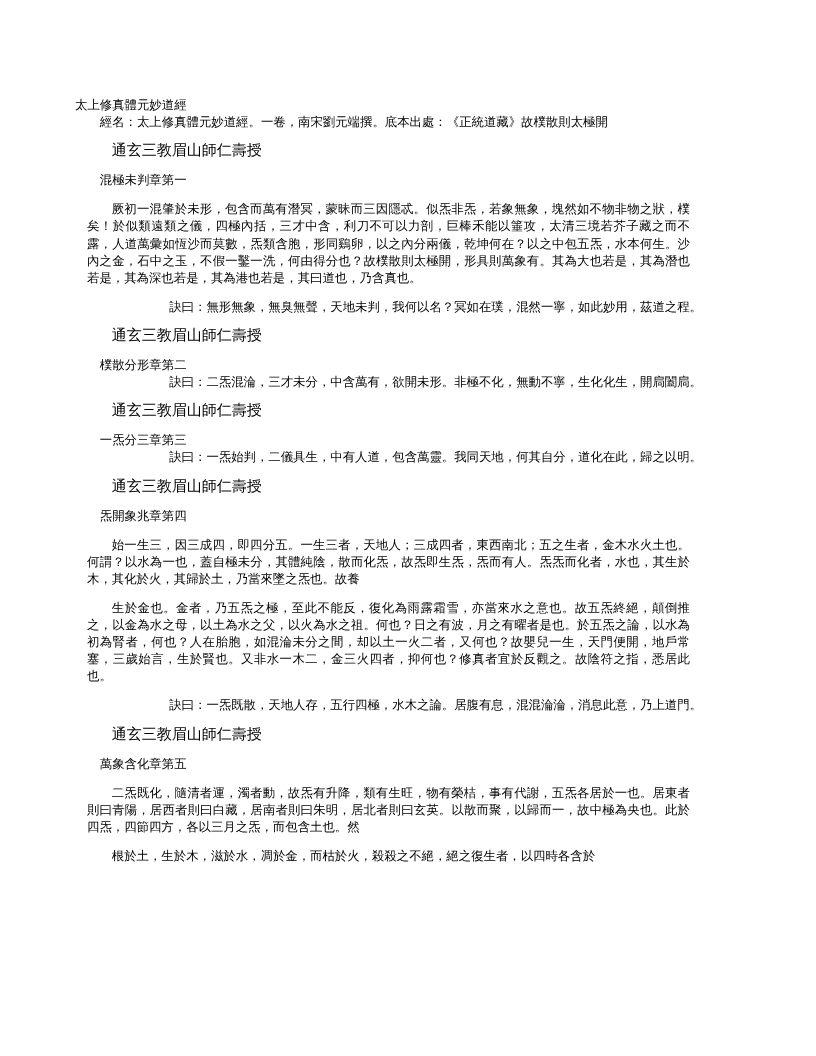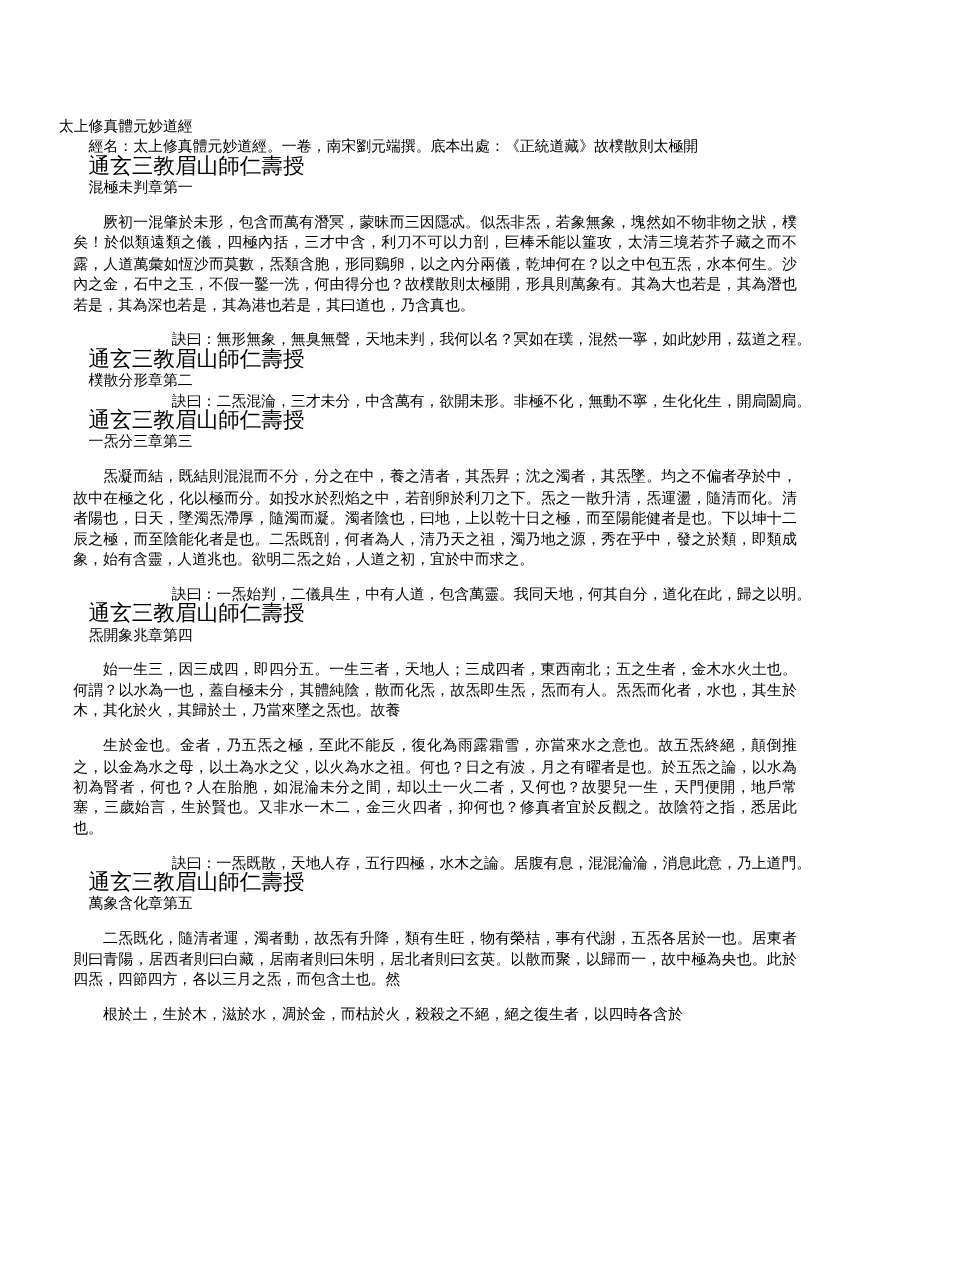--- a/index.html
+++ b/index.html
@@ -13,21 +13,21 @@
     height: 1056px;
     font-family: "DejaVu Serif", "Liberation Serif", serif;
     color: #000000;
     -webkit-font-smoothing: antialiased;
   }
   .page {
     position: relative;
     width: 816px;
     height: 1056px;
     box-sizing: border-box;
-    padding: 96px 94px 96px 49px;
+    padding: 96px 94px 96px 75px;
     background: #ffffff;
   }
   .doc-body {
     width: 627px;
     font-size: 12.4px;
     line-height: 17.1px;
     text-align: justify;
     text-justify: inter-character;
     letter-spacing: 0px;
   }
@@ -51,23 +51,23 @@
     text-indent: 24.8px;
     font-size: 12.4px;
     line-height: 17.1px;
     text-align: justify;
     text-justify: inter-character;
   }
   p.para:last-child {
     text-align: left;
   }
   .attrib {
-    margin: 0;
+    margin: 12px;
     text-indent: 24.8px;
-    font-size: 18px;
+    font-size: 15px;
     line-height: 17.1px;
   }
   .chapter-head {
     margin: 0;
     text-indent: 24.8px;
     font-size: 12.4px;
     line-height: 17.1px;
   }
   .verse {
     margin: 0;
@@ -103,21 +103,20 @@
 
     <p class="chapter-head">樸散分形章第二</p>
 
 
     <p class="verse tail-left">訣曰：二炁混淪，三才未分，中含萬有，欲開未形。非極不化，無動不寧，生化化生，開扃闔扃。</p>
 
     <p class="attrib">通玄三教眉山師仁壽授</p>
 
     <p class="chapter-head">一炁分三章第三</p>
 
-    <p class="para tail-left">炁凝而結，既結則混混而不分，分之在中，養之清者，其炁昇；沈之濁者，其炁墜。均之不偏者孕於中，故中在極之化，化以極而分。如投水於烈焰之中，若剖卵於利刀之下。炁之一散升清，炁運盪，隨清而化。清者陽也，日天，墜濁炁滯厚，隨濁而凝。濁者陰也，曰地，上以乾十日之極，而至陽能健者是也。下以坤十二辰之極，而至陰能化者是也。二炁既剖，何者為人，清乃天之祖，濁乃地之源，秀在乎中，發之於類，即類成象，始有含靈，人道兆也。欲明二炁之始，人道之初，宜於中而求之。</p>
 
     <p class="verse tail-left">訣曰：一炁始判，二儀具生，中有人道，包含萬靈。我同天地，何其自分，道化在此，歸之以明。</p>
 
     <p class="attrib">通玄三教眉山師仁壽授</p>
 
     <p class="chapter-head">炁開象兆章第四</p>
 
     <p class="para tail-left">始一生三，因三成四，即四分五。一生三者，天地人；三成四者，東西南北；五之生者，金木水火土也。何謂？以水為一也，蓋自極未分，其體純陰，散而化炁，故炁即生炁，炁而有人。炁炁而化者，水也，其生於木，其化於火，其歸於土，乃當來墜之炁也。故養</p>
 
     <p class="para">生於金也。金者，乃五炁之極，至此不能反，復化為雨露霜雪，亦當來水之意也。故五炁終絕，顛倒推之，以金為水之母，以土為水之父，以火為水之祖。何也？日之有波，月之有曜者是也。於五炁之論，以水為初為腎者，何也？人在胎胞，如混淪未分之間，却以土一火二者，又何也？故嬰兒一生，天門便開，地戶常塞，三歲始言，生於賢也。又非水一木二，金三火四者，抑何也？修真者宜於反觀之。故陰符之指，悉居此也。</p>

